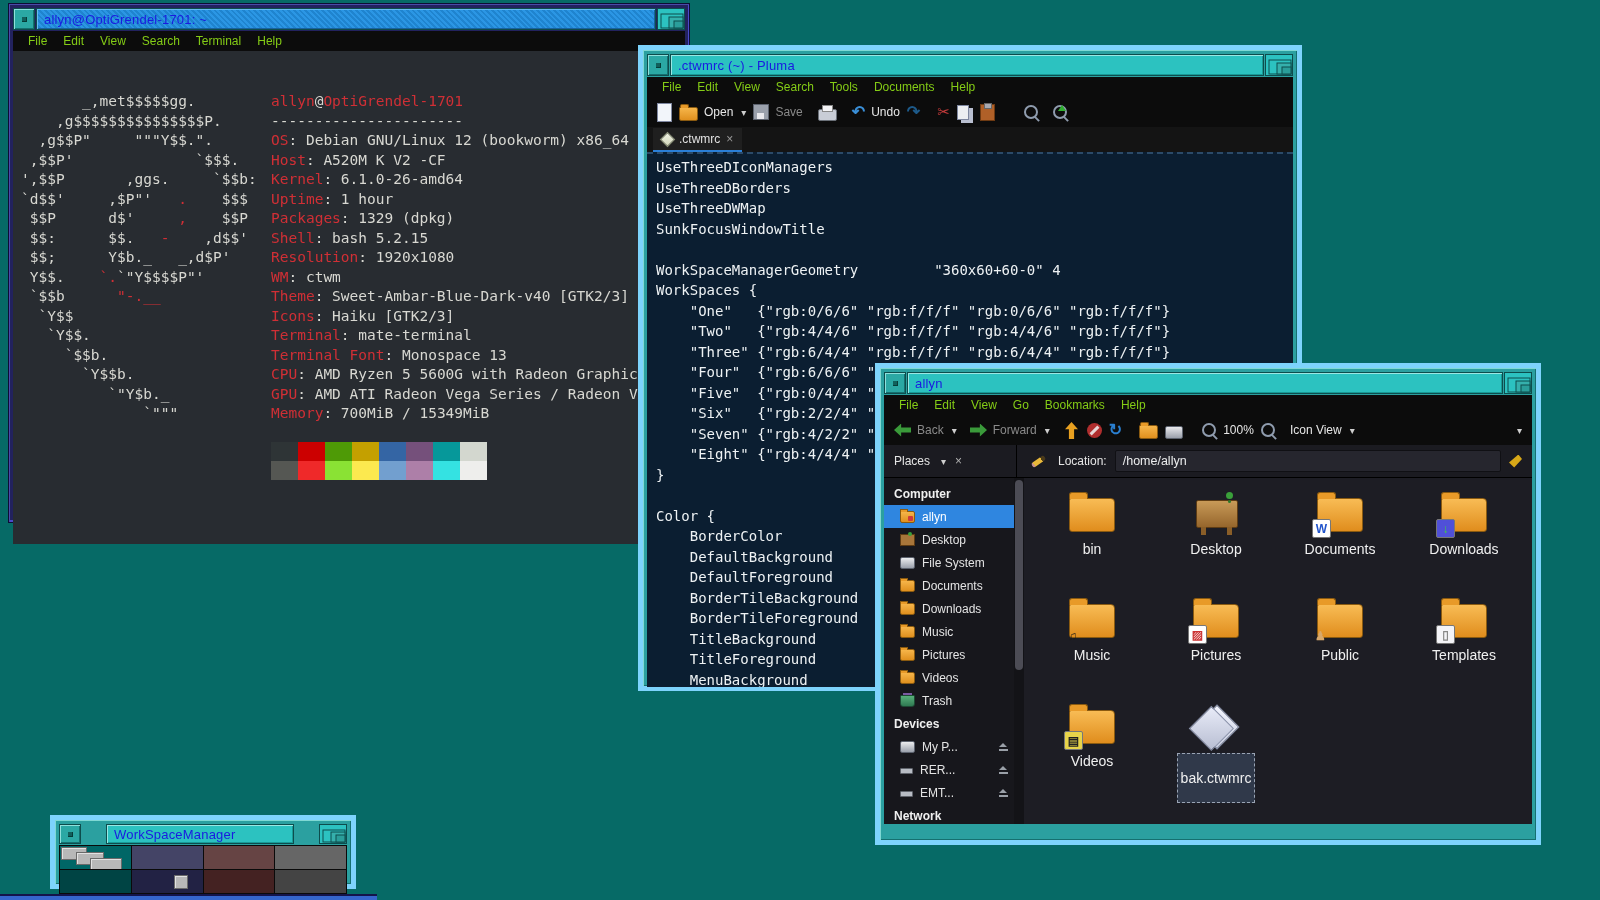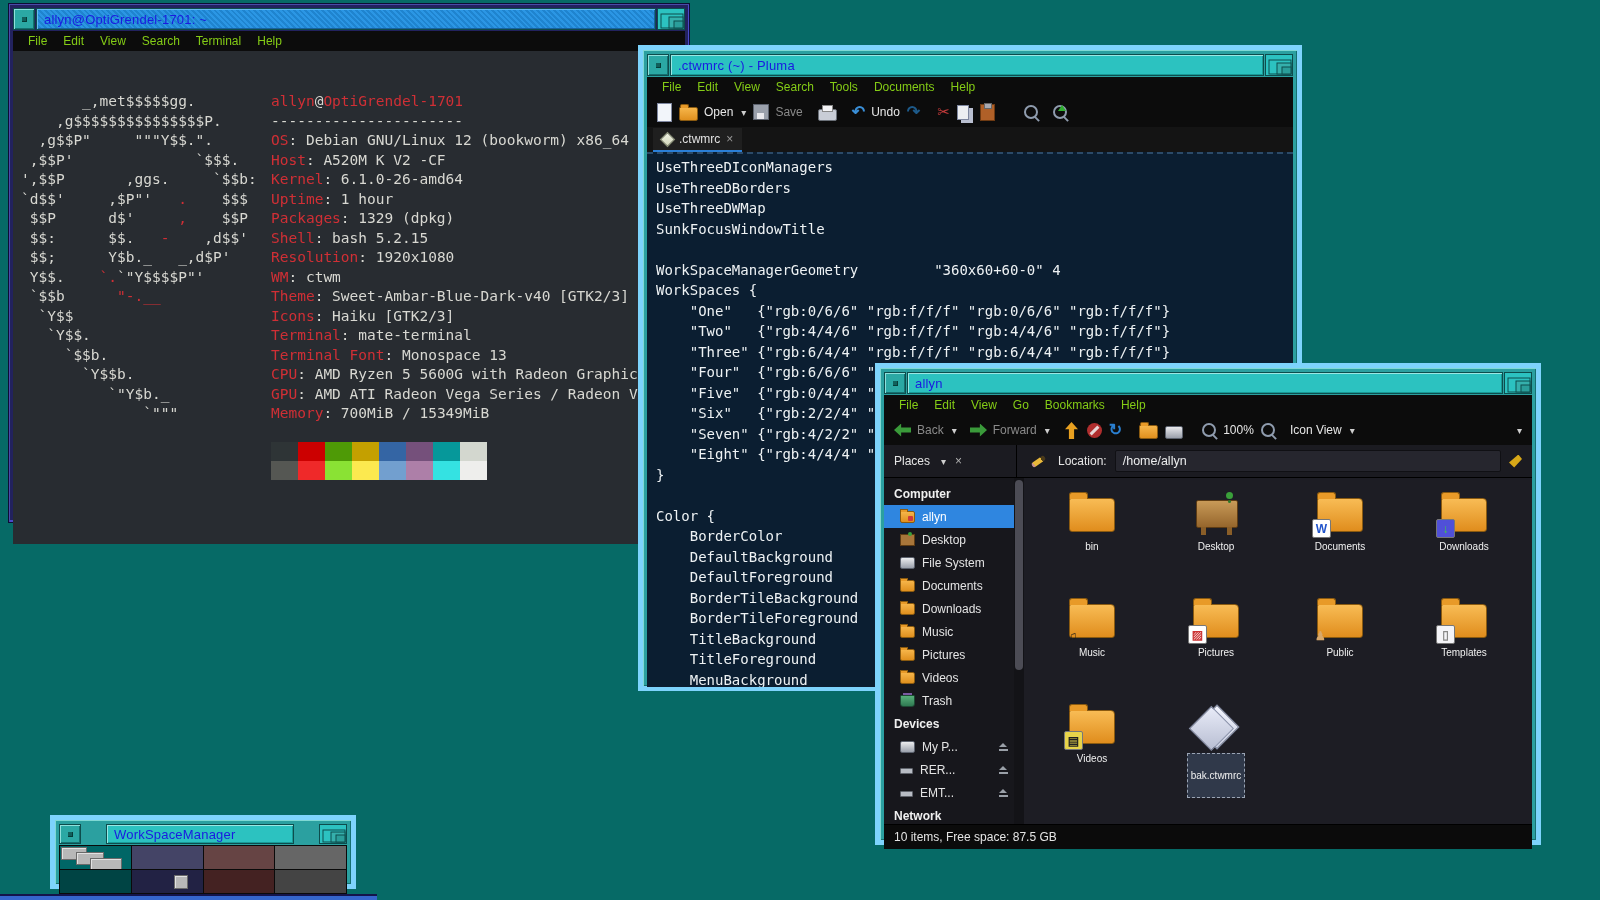--- a/index.html
+++ b/index.html
@@ -141,21 +141,21 @@
   .sic-desk{background:#a8763a;border:1px solid #5e3c14;box-sizing:border-box;}
   .sic-desk::after{content:"";position:absolute;right:2px;top:-3px;width:4px;height:4px;border-radius:50%;background:#3aa03a;}
   .sic-disk{background:linear-gradient(#ecedef,#9aa0ab);border:1px solid #5c626e;border-radius:2px;box-sizing:border-box;}
   .sic-trash{background:linear-gradient(#58b07a,#2f7a52);border:1px solid #1d4a34;border-radius:1px 1px 3px 3px;box-sizing:border-box;}
   .sic-trash::before{content:"";position:absolute;top:-3px;left:2px;width:9px;height:2px;background:#7a5aa0;}
   .sic-usb{background:#b8bcc4;border:1px solid #60646c;width:13px;height:6px;margin-top:3px;border-radius:1px;box-sizing:border-box;}
   .sb-scroll{width:10px;flex:none;background:#131317;position:relative;}
   .sb-thumb{position:absolute;left:1px;top:2px;width:8px;height:190px;background:#4c4c55;border-radius:4px;}
   .files{flex:1;padding:14px 6px 0 6px;display:grid;grid-template-columns:repeat(4,1fr);grid-auto-rows:106px;row-gap:0;}
   .file{display:flex;flex-direction:column;align-items:center;gap:5px;}
-  .file-label{color:#f0f0f0;font-size:10px;max-width:115px;text-align:right;}
+  .file-label{color:#f0f0f0;font-size:14px;max-width:115px;text-align:right;}
   .file-label.sel{background:#30394a;border:1px dashed #9aa4b4;padding:16px 3px;}
   .big-ic{width:52px;height:44px;position:relative;}
   .bfolder{position:absolute;left:3px;top:6px;width:44px;height:32px;background:linear-gradient(#f8bc55,#e08d1d);border:1px solid #8a5a10;border-radius:2px 4px 3px 3px;}
   .bfolder::before{content:"";position:absolute;top:-7px;left:-1px;width:17px;height:6px;background:#e89a28;border:1px solid #8a5a10;border-bottom:none;border-radius:3px 3px 0 0;}
   .bfolder::after{content:"";position:absolute;right:3px;top:-4px;width:26px;height:30px;background:#f6f7f2;border:1px solid #a8a89a;transform:rotate(8deg);z-index:-1;}
   .big-ic .emblem{position:absolute;left:-2px;bottom:-2px;width:17px;height:17px;border-radius:2px;display:flex;align-items:center;justify-content:center;font-size:12px;font-weight:bold;z-index:2;}
   .bdesk{position:absolute;left:6px;top:8px;width:40px;height:26px;background:linear-gradient(#c89a58,#96662c);border:1px solid #5e3c14;border-radius:2px;}
   .bdesk::before{content:"";position:absolute;left:4px;bottom:-8px;width:5px;height:8px;background:#8a5e28;box-shadow:26px 0 0 #8a5e28;}
   .bdesk::after{content:"";position:absolute;right:4px;top:-9px;width:7px;height:7px;border-radius:50%;background:#3aa03a;box-shadow:0 6px 0 -2px #2a7a2a;}
   .bdiamond{position:absolute;left:11px;top:7px;width:30px;height:30px;background:linear-gradient(135deg,#f4f6ff,#c6ccdf);border:1px solid #8890a8;transform:rotate(45deg);}
@@ -508,23 +508,20 @@
           <span class="file-label">Videos</span>
         </div>
         <div class="file">
           <div class="big-ic">
             <span class="bdiamond"></span>
           </div>
           <span class="file-label sel">bak.ctwmrc</span>
         </div>
       </div>
   </div>
-  <div class="statusbar">
-      <span>10 items, Free space: 87.5 GB</span>
-    </div>
 </div>
 
 <div class="win frame-teal" id="wsm">
   <div class="titlebar">
     <span class="tb-btn">
         <span class="tb-dot"></span>
       </span>
     <span class="tb-title-area">
       <span class="tb-title">WorkSpaceManager</span>
     </span>

